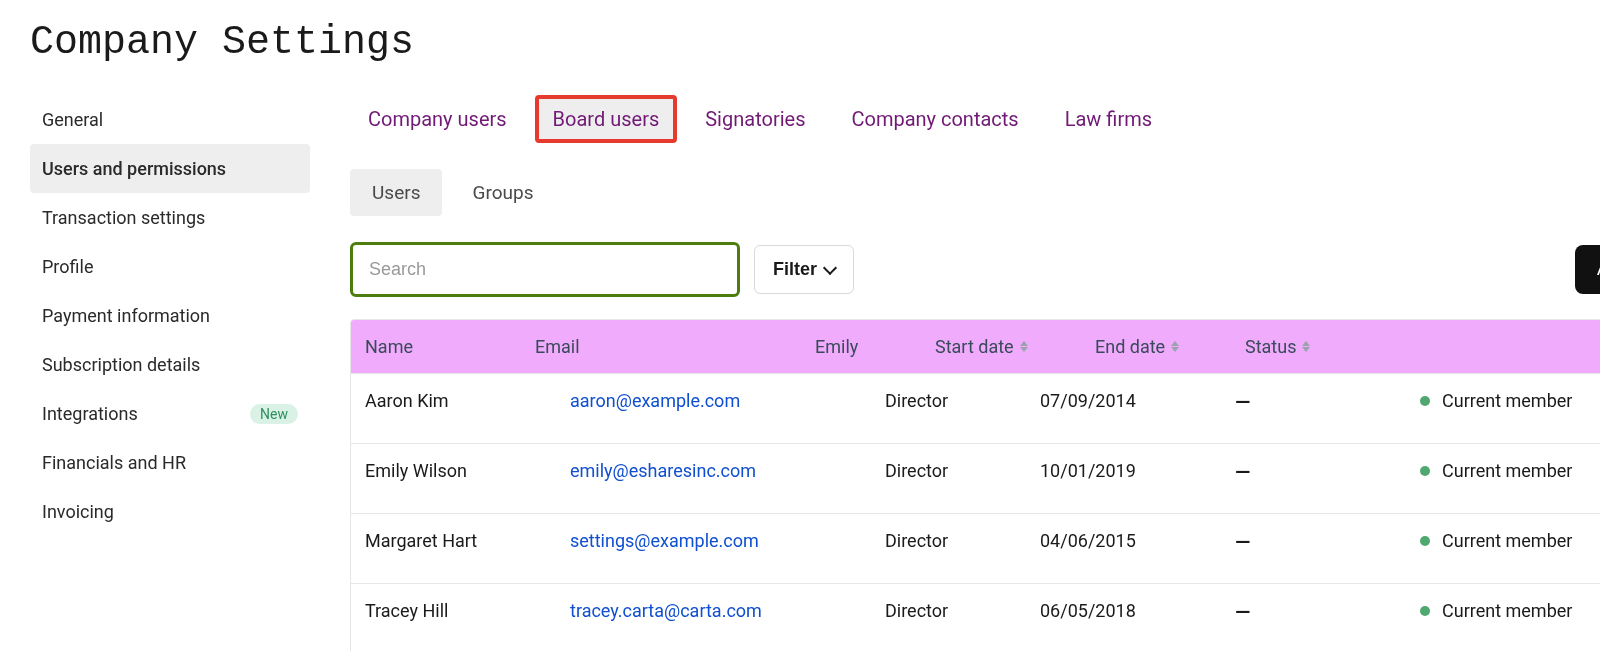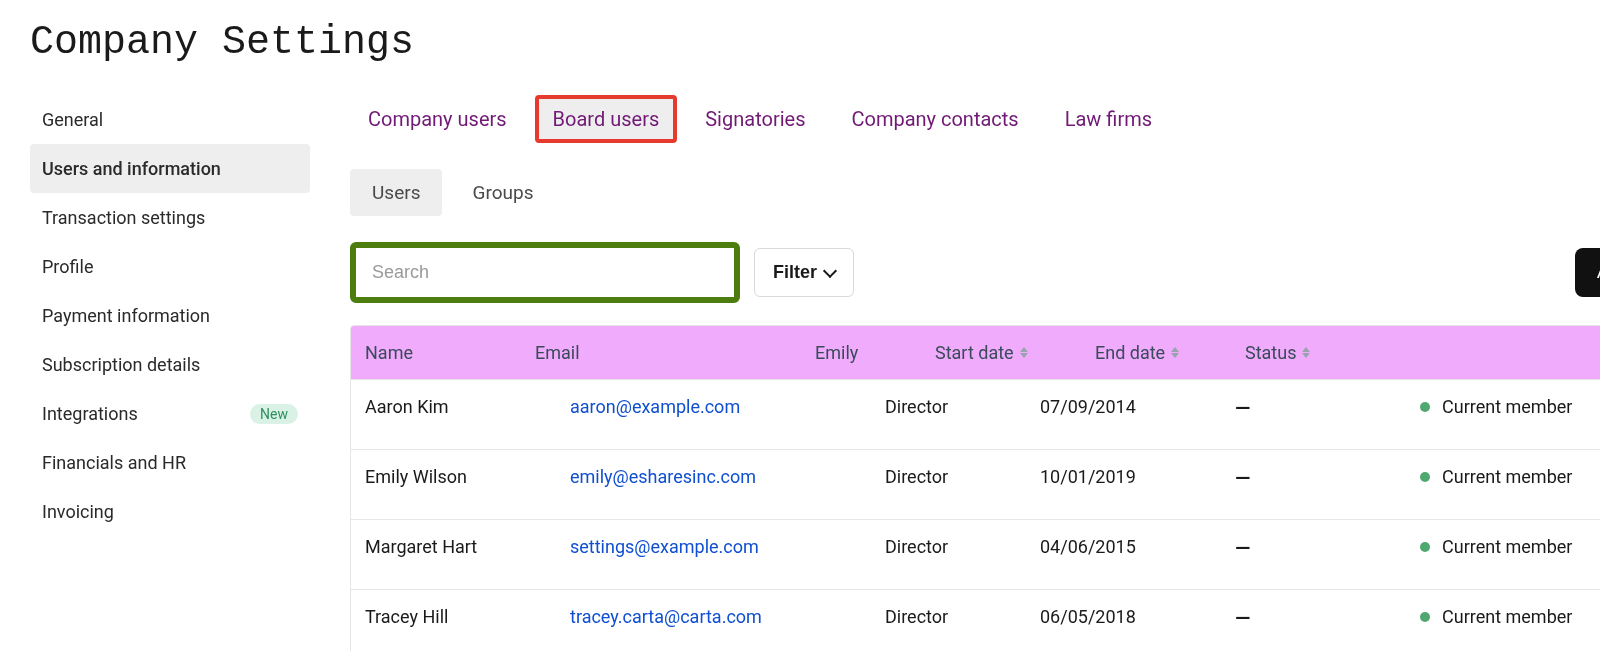--- a/index.html
+++ b/index.html
@@ -90,21 +90,21 @@
     .toolbar {
       display: flex;
       gap: 14px;
       margin-bottom: 22px;
       align-items: center;
     }
     .search-input {
       width: 390px;
       padding: 14px 16px;
       font-size: 18px;
-      border: 6px solid #4d7c0f;
+      border: 3px solid #4d7c0f;
       border-radius: 6px;
       outline: none;
       color: #333;
     }
     .search-input::placeholder {
       color: #9a9a9a;
     }
     .filter-button {
       padding: 13px 18px;
       font-size: 18px;
@@ -235,21 +235,21 @@
 
 <h1 class="page-title">Company Settings</h1>
 
 <div class="layout">
 
   <div class="sidebar">
     <div class="sidebar-item">
       <span>General</span>
     </div>
     <div class="sidebar-item active">
-      <span>Users and information</span>
+      <span>Users and permissions</span>
     </div>
     <div class="sidebar-item">
       <span>Transaction settings</span>
     </div>
     <div class="sidebar-item">
       <span>Profile</span>
     </div>
     <div class="sidebar-item">
       <span>Payment information</span>
     </div>

